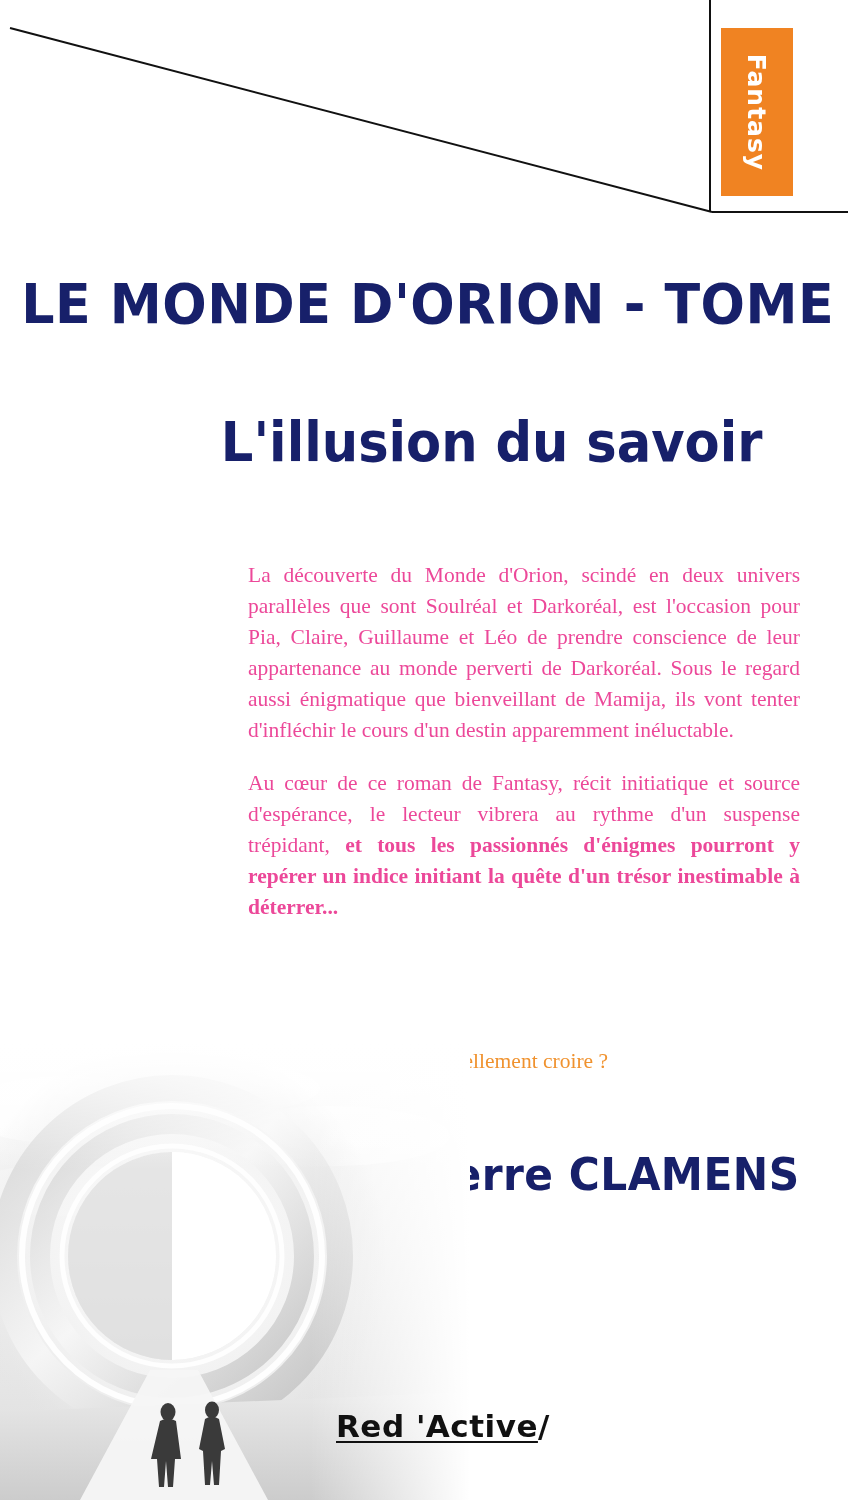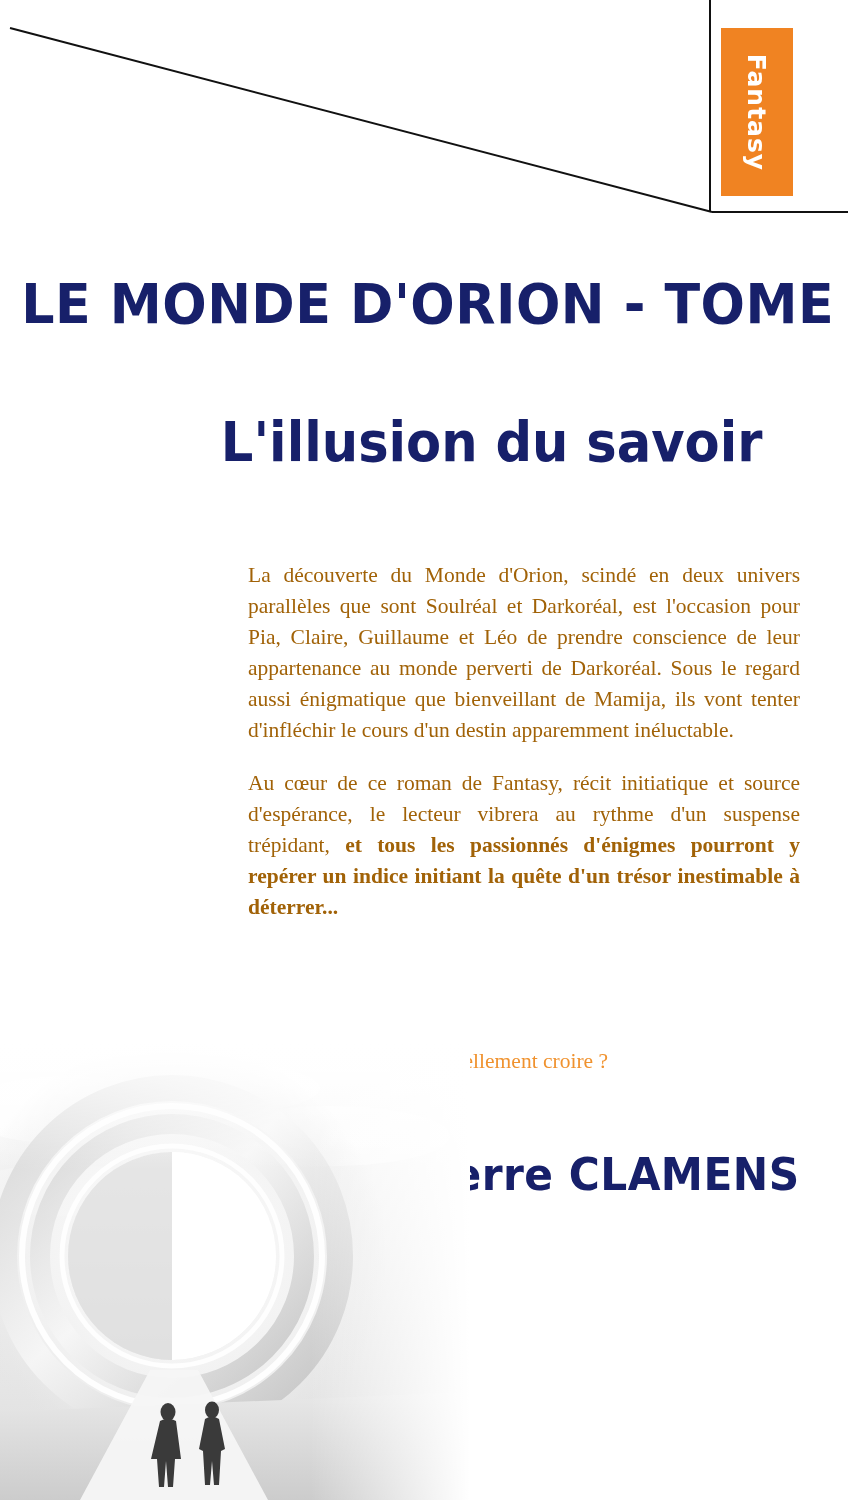--- a/index.html
+++ b/index.html
@@ -81,21 +81,21 @@
     transform: scaleX(0.93);
     white-space: nowrap;
   }
 
   
   .blurb {
     position: absolute;
     left: 248px;
     top: 560px;
     width: 552px;
-    color: #a16207;
+    color: #ec4899;
     font-family: "Liberation Serif", serif;
     font-size: 21.5px;
     line-height: 1.44;
     text-align: justify;
   }
   .blurb p {
     margin: 0 0 22px 0;
   }
   .blurb p.last-para { margin-bottom: 16px; }
   .blurb .bold-run {
@@ -243,14 +243,15 @@
         <path d="M160 381 q8 -5 16 0 l5 38 -6 0 -2 28 -5 0 -2 -26 -2 26 -5 0 -2 -28 -6 0 Z"></path>
         <ellipse cx="212" cy="370" rx="7" ry="8.5"></ellipse>
         <path d="M205 379 q7 -5 14 0 l6 30 -4 2 -2 34 -5 0 -2 -24 -2 24 -5 0 -2 -34 -4 -2 Z"></path>
       </g>
 
       <rect x="0" y="0" width="470" height="130" fill="url(#fadeTop)"></rect>
       <rect x="310" y="0" width="160" height="460" fill="url(#fadeRight)"></rect>
     </svg>
   </div>
 
+  <div class="publisher"><span class="underline-part">Red 'Active</span><span>/</span></div>
 
 </div>
 
 </body></html>

